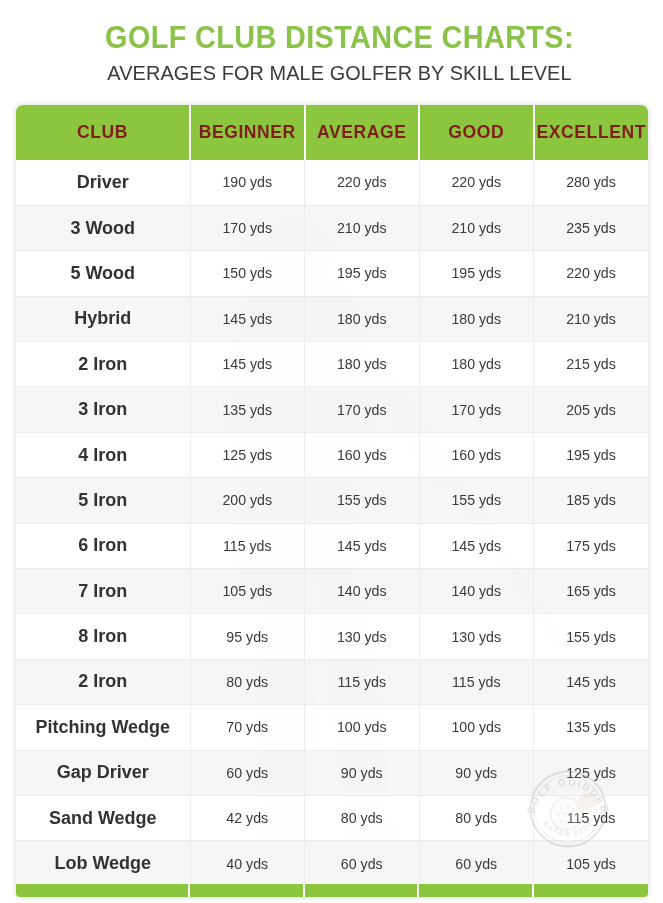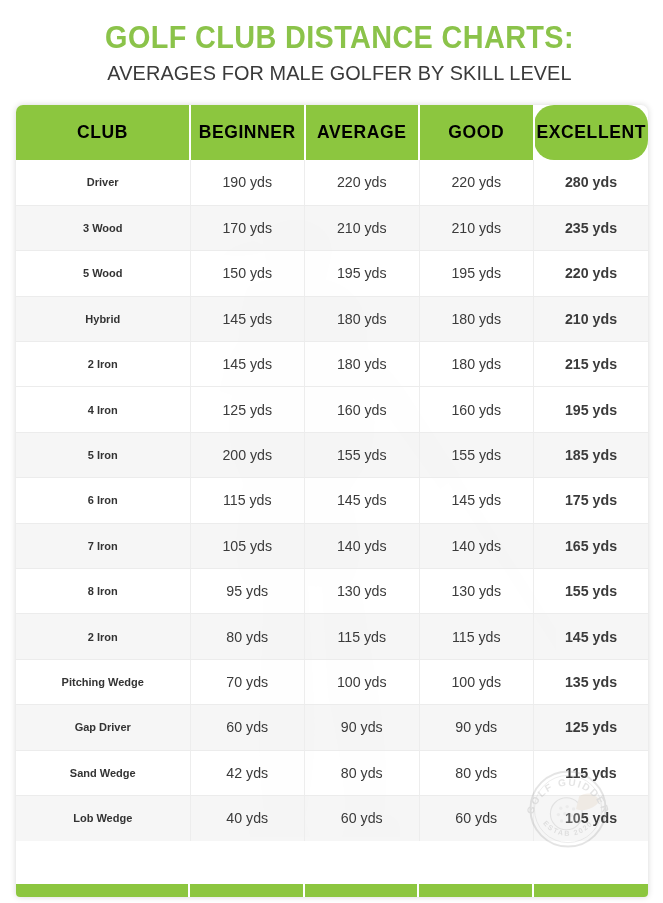--- a/index.html
+++ b/index.html
@@ -94,48 +94,48 @@
     width: 632px;
     border-collapse: collapse;
     table-layout: fixed;
   }
 
   col.c-club { width: 174px; }
   col.c-val  { width: 114.5px; }
 
   thead th {
     background: #8cc63f;
-    color: #000000;
+    color: #7f1d1d;
     height: 55px;
     font-family: "Liberation Sans Narrow", "Liberation Sans", sans-serif;
     font-size: 17.5px;
     font-weight: bold;
     letter-spacing: 0.6px;
     text-align: center;
     vertical-align: middle;
     border-right: 2px solid #ffffff;
     transform: none;
   }
-  thead th:last-child { border-right: none; border-radius: 20px; }
+  thead th:last-child { border-right: none; }
 
   tbody td {
     height: 45.4px;
     text-align: center;
     vertical-align: middle;
     font-size: 14.2px;
     color: #3b3b3b;
     border-bottom: 1px solid #ececec;
     border-right: 1px solid #ededed;
     background: transparent;
   }
-  tbody td:last-child { border-right: none; font-weight: bold; }
+  tbody td:last-child { border-right: none; }
 
   tbody td.club {
     font-weight: bold;
-    font-size: 11px;
+    font-size: 18px;
     color: #333333;
   }
 
   tbody tr.odd  td { background: rgba(255,255,255,0.80); }
   tbody tr.even td { background: rgba(244,244,244,0.80); }
 
   tbody tr:last-child td { border-bottom: none; }
 
   .footer-bar {
     position: absolute;
@@ -275,20 +275,27 @@
             <td>180 yds</td>
             <td>210 yds</td>
           </tr>
           <tr class="odd">
             <td class="club">2 Iron</td>
             <td>145 yds</td>
             <td>180 yds</td>
             <td>180 yds</td>
             <td>215 yds</td>
           </tr>
+          <tr class="even">
+            <td class="club">3 Iron</td>
+            <td>135 yds</td>
+            <td>170 yds</td>
+            <td>170 yds</td>
+            <td>205 yds</td>
+          </tr>
           <tr class="odd">
             <td class="club">4 Iron</td>
             <td>125 yds</td>
             <td>160 yds</td>
             <td>160 yds</td>
             <td>195 yds</td>
           </tr>
           <tr class="even">
             <td class="club">5 Iron</td>
             <td>200 yds</td>

